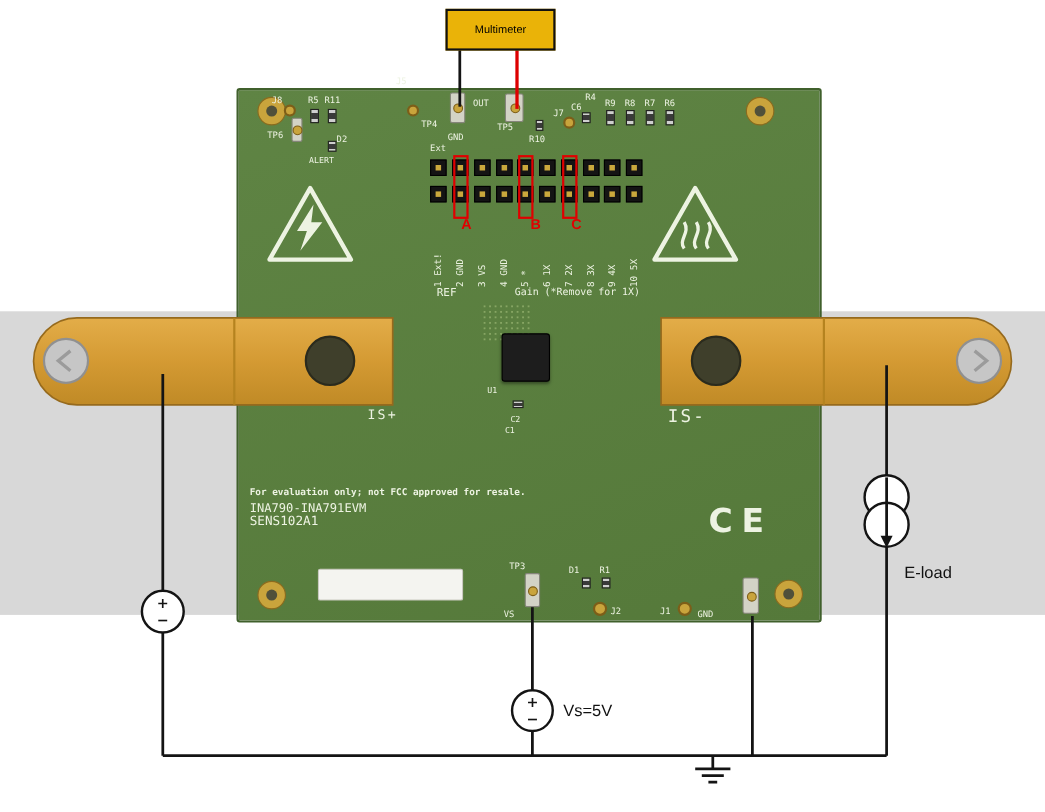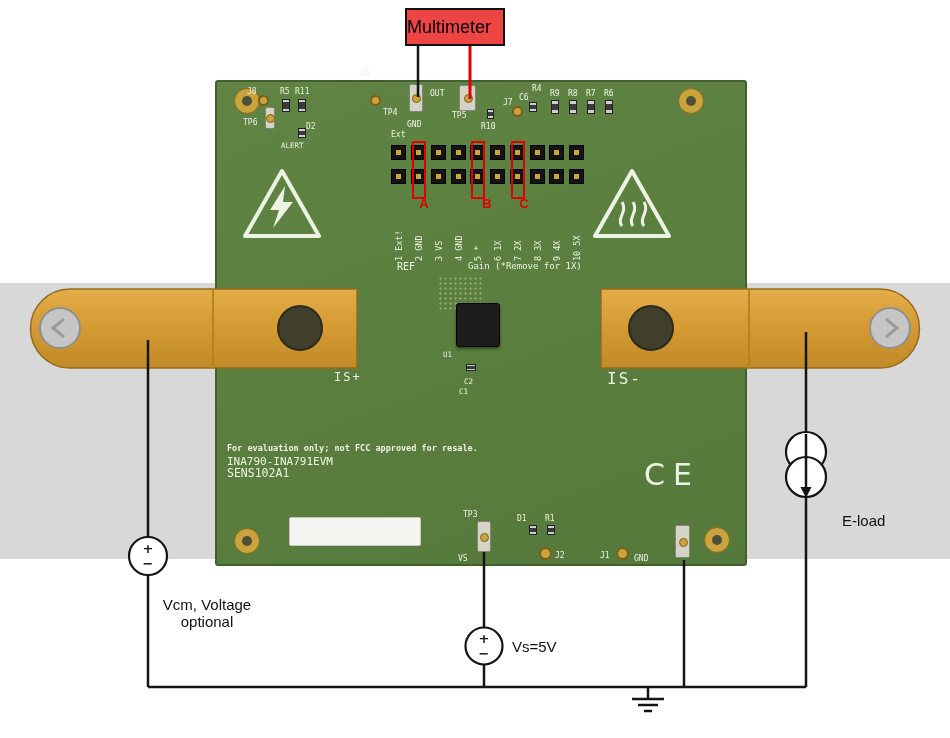--- a/index.html
+++ b/index.html
@@ -15,21 +15,21 @@
   .tp::after{content:"";position:absolute;left:50%;top:50%;width:7px;height:7px;margin:-4px 0 0 -4px;border-radius:50%;background:#c9a43c;border:1px solid #7d5e18}
   .pin{position:absolute;width:15px;height:15px;background:#141414;border:1px solid #000;box-sizing:border-box}
   .pin::after{content:"";position:absolute;left:4px;top:4px;width:5px;height:5px;background:#caa83c}
   .hole{position:absolute;width:26px;height:26px;border-radius:50%;background:#c9a43c;border:1px solid #8a6b1e;box-sizing:border-box}
   .hole::after{content:"";position:absolute;left:7px;top:7px;width:10px;height:10px;border-radius:50%;background:#50503a}
   .jumper{position:absolute;width:14px;height:58px;border:2.5px solid #e00000;box-sizing:border-box;z-index:3}
   .jletter{position:absolute;color:#e00000;font-weight:700;font-size:13px;width:14px;text-align:center}
   .pinlabel{position:absolute;width:60px;height:12px;line-height:12px;font-size:8.5px;color:#edf3e2;font-family:"DejaVu Sans Mono",monospace;transform:rotate(-90deg);white-space:nowrap}
   .extlabel{position:absolute;color:#111;font-size:15px;z-index:6}
   .vias{position:absolute;background-image:radial-gradient(circle,#86a563 1.1px,transparent 1.3px);background-size:5px 5px}
-  .mmbox{position:absolute;left:405px;top:8px;width:96px;height:34px;background:#ef4444;border:2px solid #111;display:flex;align-items:center;font-size:18px;z-index:6}
+  .mmbox{position:absolute;left:405px;top:8px;width:96px;height:34px;background:#eab308;border:2px solid #111;display:flex;align-items:center;justify-content:center;font-size:10px;z-index:6}
   .layer{left:0;top:0;width:950px;height:738px}
 </style>
 </head>
 <body>
 
 <div class="canvas">
 
   <div class="abs band"></div>
 
   <div class="abs board"></div>
@@ -160,21 +160,21 @@
     <div class="smd" style="left:466px;top:364px;width:10px;height:7px"></div>
     <div class="silk" style="left:464px;top:378px;font-size:7.5px">C2</div>
     <div class="silk" style="left:459px;top:388px;font-size:7.5px">C1</div>
 
     <div class="silk" style="left:334px;top:371px;font-size:12px;letter-spacing:2px">IS+</div>
     <div class="silk" style="left:607px;top:371px;font-size:16px;letter-spacing:2px">IS-</div>
 
     <div class="silk" style="left:227px;top:444px;font-size:8.5px;font-weight:700">For evaluation only; not FCC approved for resale.</div>
     <div class="silk" style="left:227px;top:456px;font-size:11px">INA790-INA791EVM</div>
     <div class="silk" style="left:227px;top:468px;font-size:11.5px">SENS102A1</div>
-    <div class="silk" style="left:644px;top:460px;font-size:30px;font-weight:400;letter-spacing:8px;font-family:'DejaVu Sans',sans-serif">CE</div>
+    <div class="silk" style="left:644px;top:460px;font-size:30px;font-weight:700;letter-spacing:8px;font-family:'DejaVu Sans',sans-serif">CE</div>
 
     <div class="abs" style="left:289px;top:517px;width:130px;height:27px;background:#f4f4f0;border:1px solid #c9c9c0;border-radius:2px"></div>
     <div class="silk rd" style="left:463px;top:511px">TP3</div>
     <div class="tp" style="left:477px;top:521px;width:14px;height:31px"></div>
     <div class="silk rd" style="left:458px;top:555px">VS</div>
     <div class="silk rd" style="left:517px;top:515px">D1</div>
     <div class="silk rd" style="left:545px;top:515px">R1</div>
     <div class="smd" style="left:529px;top:525px;width:8px;height:10px"></div>
     <div class="smd" style="left:547px;top:525px;width:8px;height:10px"></div>
     <div class="gc" style="left:539px;top:547px;width:13px;height:13px"></div>
@@ -209,20 +209,16 @@
     <text x="484" y="658" text-anchor="middle" font-size="13" font-weight="bold" fill="#141414" font-family="DejaVu Sans">−</text>
     <circle cx="806" cy="452" r="20" fill="#fff" stroke="#141414" stroke-width="2.2"></circle>
     <circle cx="806" cy="477" r="20" fill="#fff" stroke="#141414" stroke-width="2.2"></circle>
     <line x1="806" y1="434" x2="806" y2="489" stroke="#141414" stroke-width="2.5"></line>
     <polygon points="800.5,487 811.5,487 806,498" fill="#141414"></polygon>
   </svg>
 
   <div class="mmbox">
     <span>Multimeter</span>
   </div>
-  <div class="extlabel" style="left:142px;top:596px;width:130px;text-align:center">
-    <span style="display:block">Vcm, Voltage</span>
-    <span style="display:block">optional</span>
-  </div>
   <div class="extlabel" style="left:512px;top:638px">Vs=5V</div>
-  <div class="extlabel" style="left:842px;top:512px">E-load</div>
+  <div class="extlabel" style="left:822px;top:512px">E-load</div>
 
 </div>
 
 </body></html>

